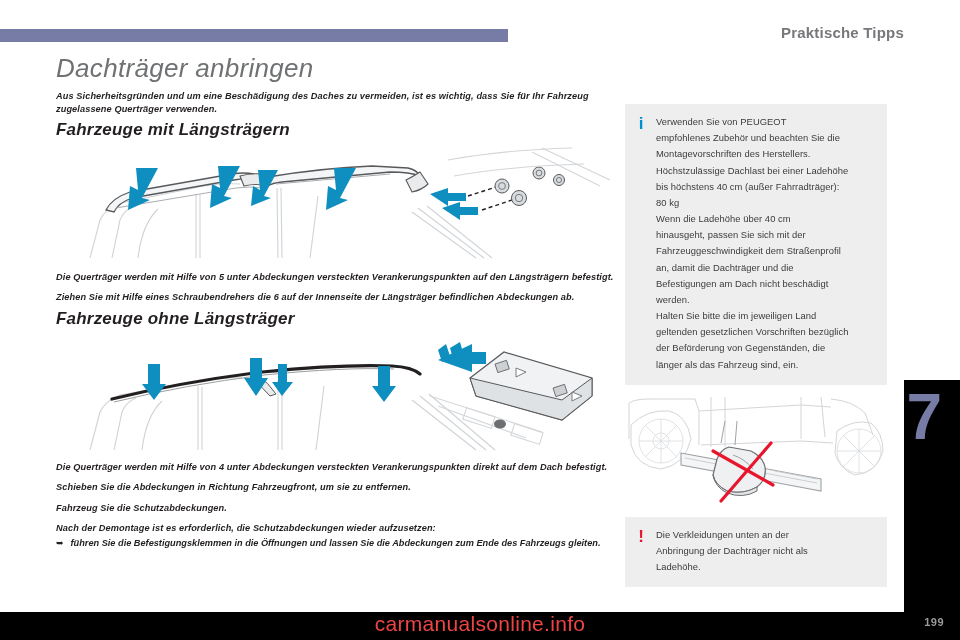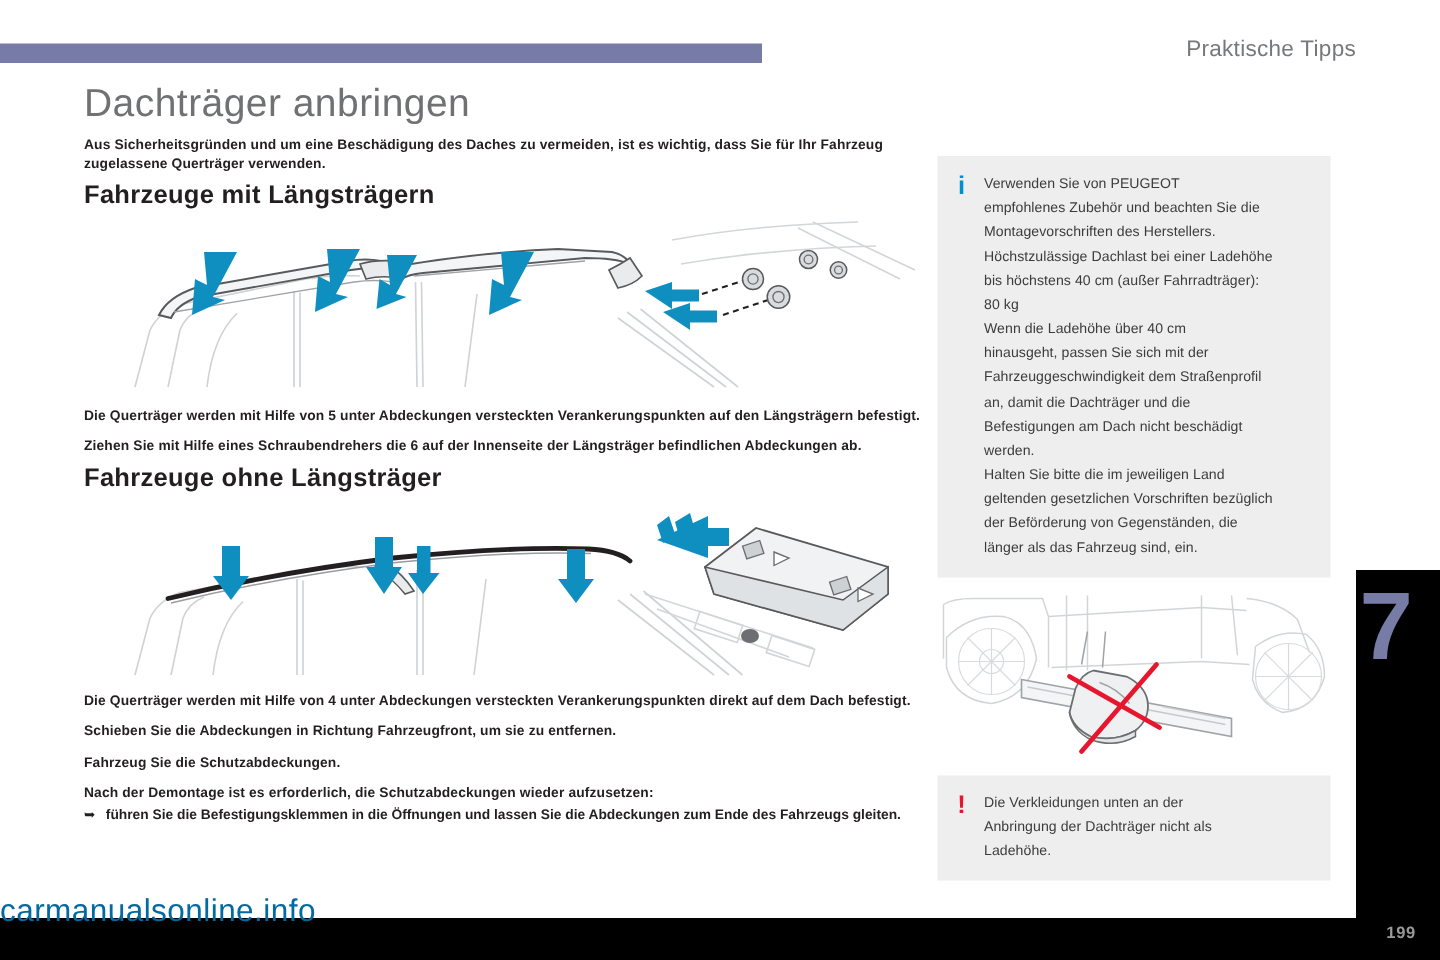--- a/index.html
+++ b/index.html
@@ -9,35 +9,35 @@
     overflow:hidden;position:relative;
   }
   .page{position:absolute;inset:0;}
 
   
   .topbar-rule{
     position:absolute;left:0;top:29px;width:508px;height:13px;background:#767ca6;
   }
   .header-title{
     position:absolute;right:56px;top:24px;
-    font-size:15px;font-weight:normal;color:#76787b;letter-spacing:.2px;
+    font-size:15px;font-weight:bold;color:#76787b;letter-spacing:.2px;
     white-space:nowrap;
   }
 
   
   .chapter-tab{
     position:absolute;right:0;top:380px;width:56px;height:260px;background:#000;
   }
   .chapter-num{
     position:absolute;right:18px;top:385px;
     font-size:64px;font-weight:bold;color:#767ca6;line-height:1;
   }
 
   
-  .left-col{position:absolute;left:56px;top:54px;width:564px;}
+  .left-col{position:absolute;left:56px;top:54px;width:564px;font-style:italic;}
   h1.doc-title{
     margin:0;font-size:26px;font-weight:normal;color:#6f7173;letter-spacing:.3px;
     line-height:1.1;
   }
   p.body-text{
     margin:7px 0 0 0;font-size:9.2px;font-weight:bold;color:#231f20;
     line-height:1.45;letter-spacing:.1px;
   }
   h2.sub-title{
     margin:4px 0 0 0;font-size:17px;font-weight:bold;color:#231f20;
@@ -72,22 +72,22 @@
   }
   .note-text .ln{display:block;}
 
   .right-illus-wrap{margin-top:10px;background:#fff;}
   .right-illus{display:block;}
 
   
   .footer-bar{position:absolute;left:0;bottom:0;width:960px;height:28px;background:#000;}
   .footer-rule{position:absolute;left:496px;bottom:28px;width:190px;height:2px;background:#fff;}
   .watermark{
-    position:absolute;left:0;bottom:20px;width:960px;
-    font-size:21px;color:#0369a1;letter-spacing:.3px;
+    position:absolute;left:0;bottom:4px;width:960px;text-align:center;
+    font-size:21px;color:#ef4444;letter-spacing:.3px;
   }
   .page-number{
     position:absolute;right:16px;bottom:12px;font-size:11px;font-weight:bold;
     color:#9a9a9a;letter-spacing:.5px;margin-top:44px;
   }
 </style>
 </head>
 <body>
 
 <div class="page">

